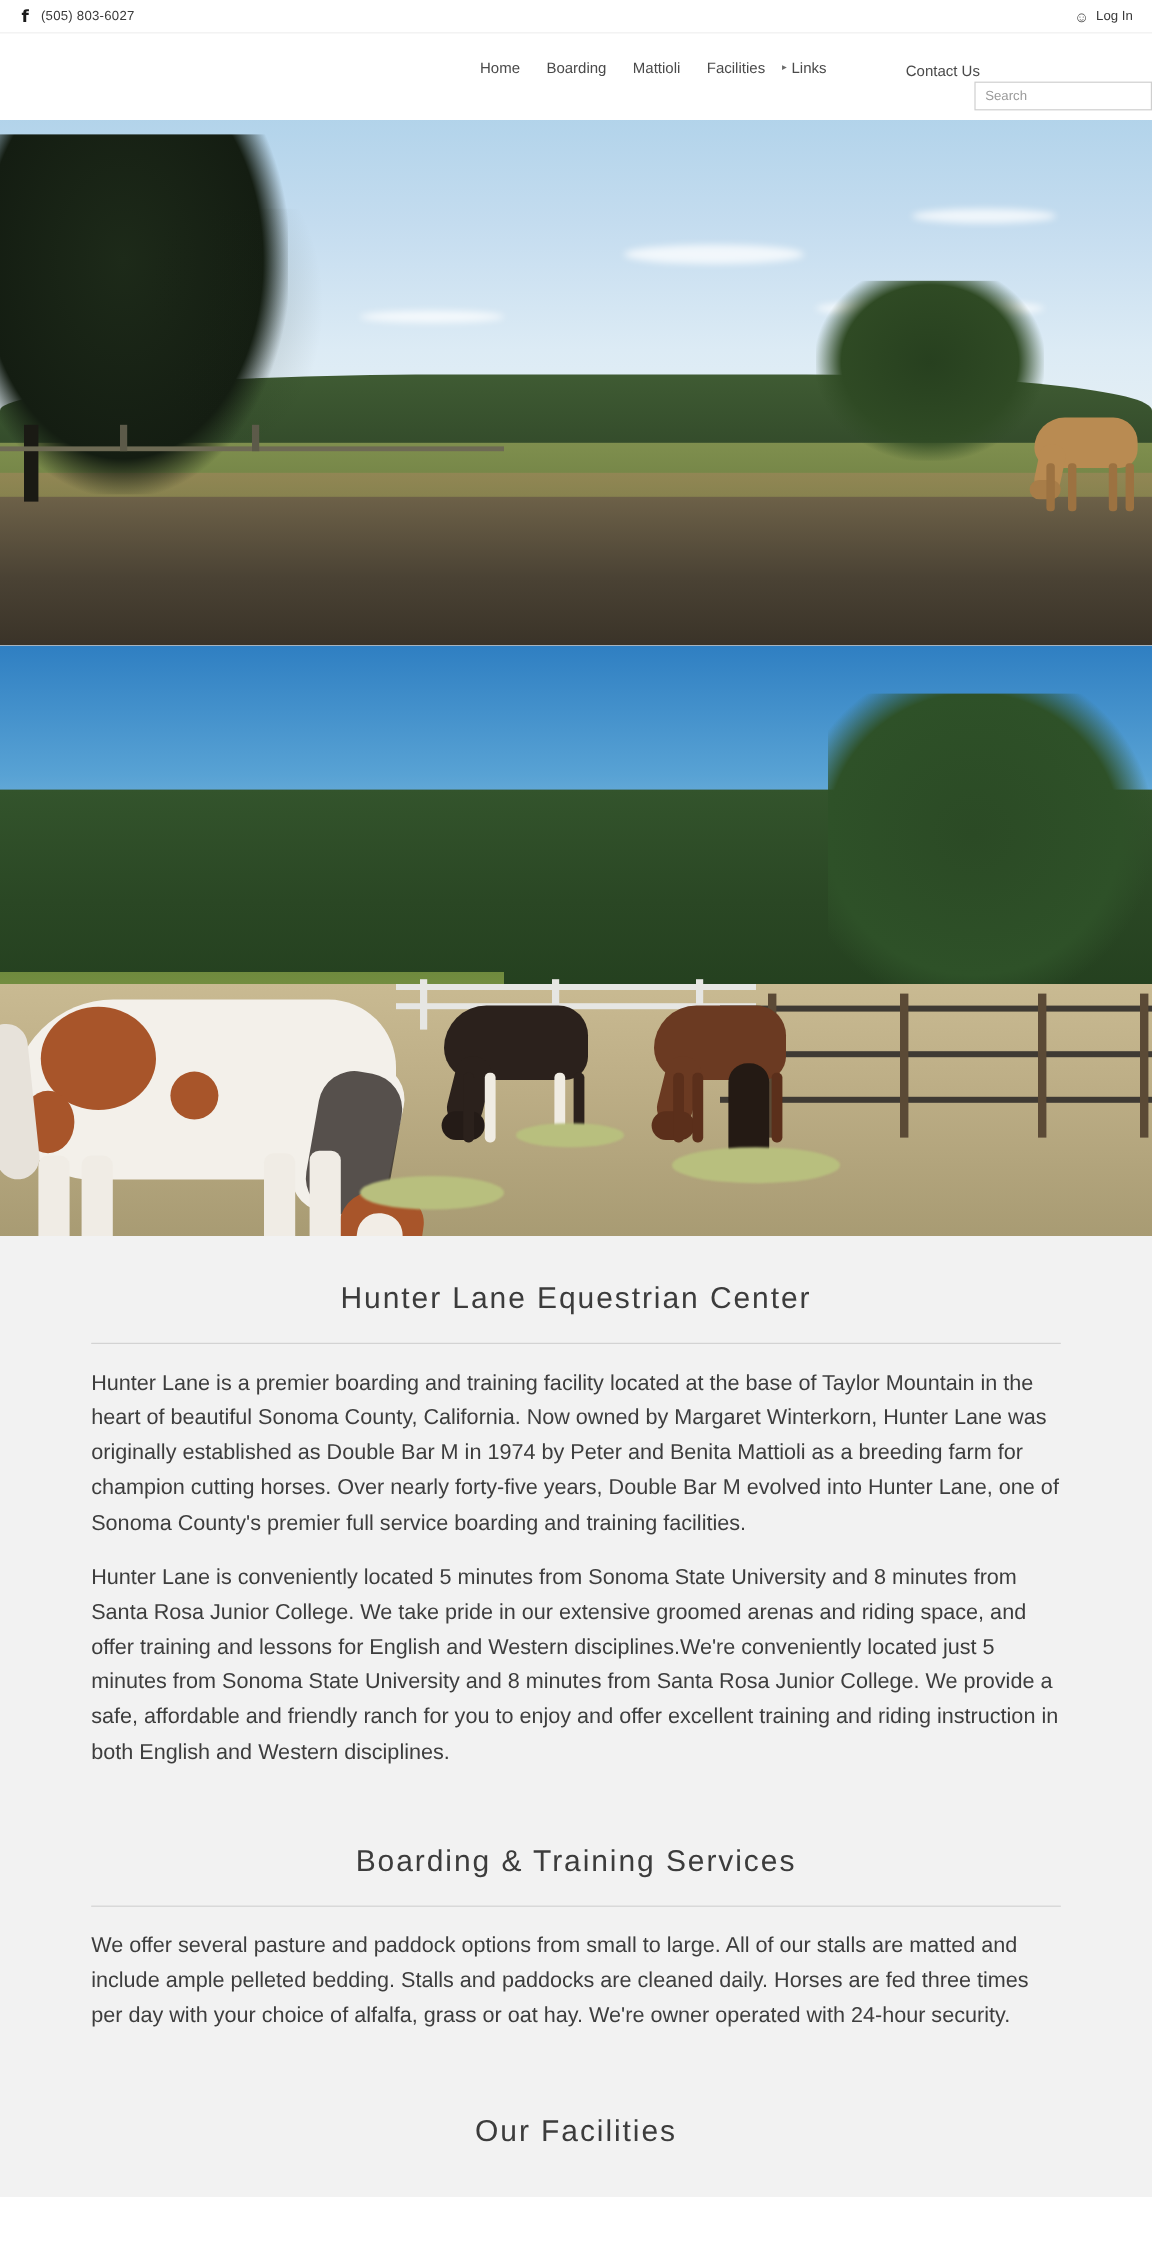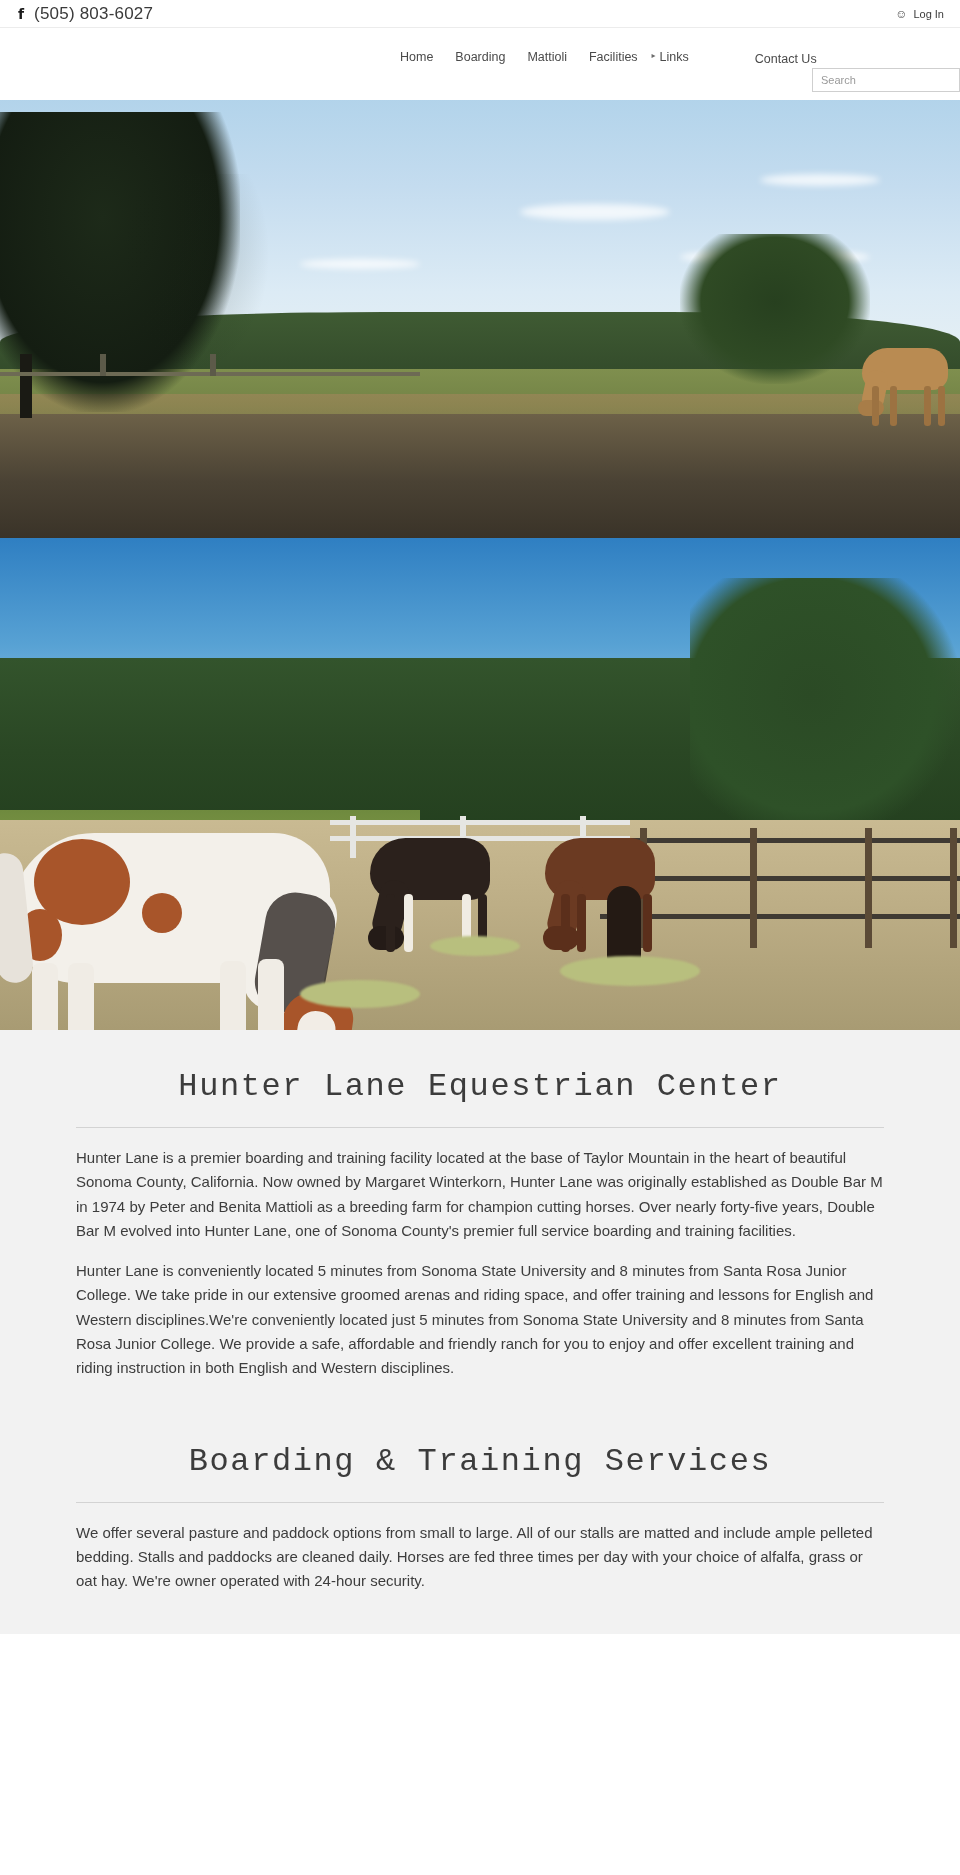--- a/index.html
+++ b/index.html
@@ -34,21 +34,21 @@
     align-items: center;
     gap: 10px;
   }
   .fb-icon {
     font-family: "DejaVu Sans", sans-serif;
     font-weight: bold;
     font-size: 14px;
     line-height: 1;
     color: #1a1a1a;
   }
-  .topbar-phone { font-size: 17px; letter-spacing: .2px; text-align: right; }
+  .topbar-phone { font-size: 11px; letter-spacing: .2px; text-align: right; }
   .topbar-right {
     display: flex;
     align-items: center;
     gap: 6px;
     font-size: 11px;
     padding-right: 2px;
   }
   .user-icon { font-size: 12px; color: #444; }
 
   
@@ -284,34 +284,34 @@
   .fence2 .post { position: absolute; width: 7px; height: 120px; background: #5b4a36; }
   .fence2 .rail { position: absolute; left: 0; width: 360px; height: 5px; background: #3f3a33; }
 
   
   .content {
     background: #f2f2f2;
     padding: 38px 76px 40px 76px;
   }
   .section-title {
     text-align: center;
-    font-family: Liberation Mono, monospace;
-    font-size: 32px;
+    font-family: Liberation Sans, sans-serif;
+    font-size: 25px;
     font-weight: normal;
     letter-spacing: 1.6px;
     color: #3c3c3c;
     margin: 0 0 22px 0;
   }
   .rule {
     border: 0;
     border-top: 1px solid #d3d3d3;
     margin: 0 0 18px 0;
   }
   .para {
-    font-size: 15px;
+    font-size: 18px;
     line-height: 1.62;
     color: #3d3d3d;
     margin: 0 0 16px 0;
   }
   .para:last-child { margin-bottom: 0; }
   .block { margin-bottom: 62px; }
   .block:last-child { margin-bottom: 0; }
   .block-tight { margin-bottom: 0; }
   .facilities-title { margin-bottom: 0; padding-top: 6px; }
 </style>
@@ -457,15 +457,18 @@
       <p class="para">Hunter Lane is a premier boarding and training facility located at the base of Taylor Mountain in the heart of beautiful Sonoma County, California. Now owned by Margaret Winterkorn, Hunter Lane was originally established as Double Bar M in 1974 by Peter and Benita Mattioli as a breeding farm for champion cutting horses. Over nearly forty-five years, Double Bar M evolved into Hunter Lane, one of Sonoma County's premier full service boarding and training facilities.</p>
       <p class="para">Hunter Lane is conveniently located 5 minutes from Sonoma State University and 8 minutes from Santa Rosa Junior College. We take pride in our extensive groomed arenas and riding space, and offer training and lessons for English and Western disciplines.We're conveniently located just 5 minutes from Sonoma State University and 8 minutes from Santa Rosa Junior College. We provide a safe, affordable and friendly ranch for you to enjoy and offer excellent training and riding instruction in both English and Western disciplines.</p>
     </div>
 
     <div class="block">
       <h2 class="section-title">Boarding &amp; Training Services</h2>
       <hr class="rule">
       <p class="para">We offer several pasture and paddock options from small to large. All of our stalls are matted and include ample pelleted bedding. Stalls and paddocks are cleaned daily. Horses are fed three times per day with your choice of alfalfa, grass or oat hay. We're owner operated with 24-hour security.</p>
     </div>
 
+    <div class="block-tight">
+      <h2 class="section-title facilities-title">Our Facilities</h2>
+    </div>
 
   </div>
 </div>
 
 </body></html>

